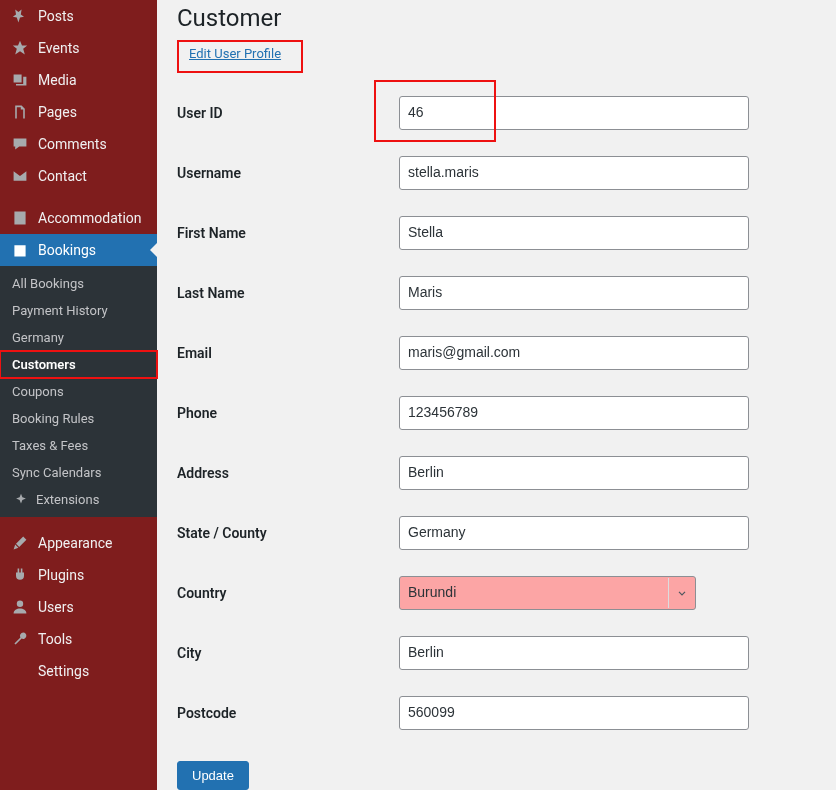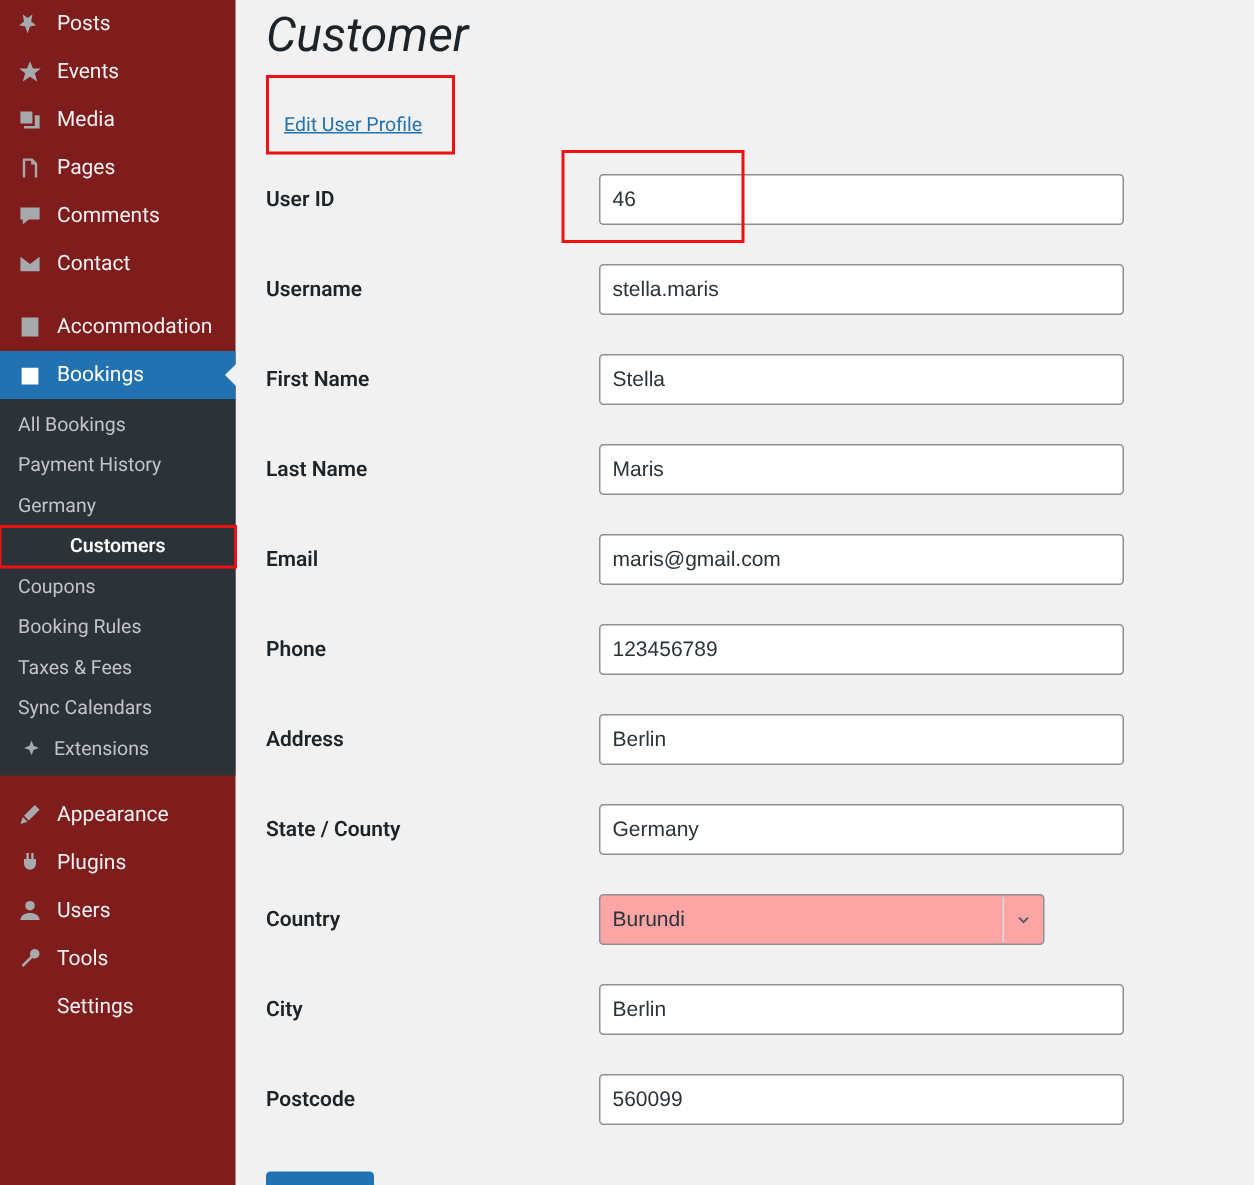--- a/index.html
+++ b/index.html
@@ -75,42 +75,40 @@
     width: 18px;
     margin-right: 6px;
     display: inline-flex;
     align-items: center;
     justify-content: center;
     color: #a7aaad;
   }
   .highlight-red {
     outline: 2px solid #e11;
     outline-offset: -1px;
-    text-align: center;
   }
   .sidebar-sep { height: 10px; }
 
   
   .main {
     flex: 1;
     padding: 0 20px 20px 20px;
     overflow: auto;
   }
   h1.page-title {
-    font-size: 32px;
+    font-size: 24px;
     font-weight: 400;
     color: #1d2327;
     margin: 4px 0 8px 0;
-    font-style: italic;
   }
   .edit-link-wrap {
     display: inline-block;
     border: 2px solid #e11;
-    padding: 24px 20px 10px 10px;
-    margin-bottom: 0;
+    padding: 4px 20px 10px 10px;
+    margin-bottom: 10px;
   }
   .edit-link {
     color: #2271b1;
     text-decoration: underline;
     font-size: 13px;
     cursor: pointer;
   }
   .form-row {
     display: flex;
     align-items: center;

